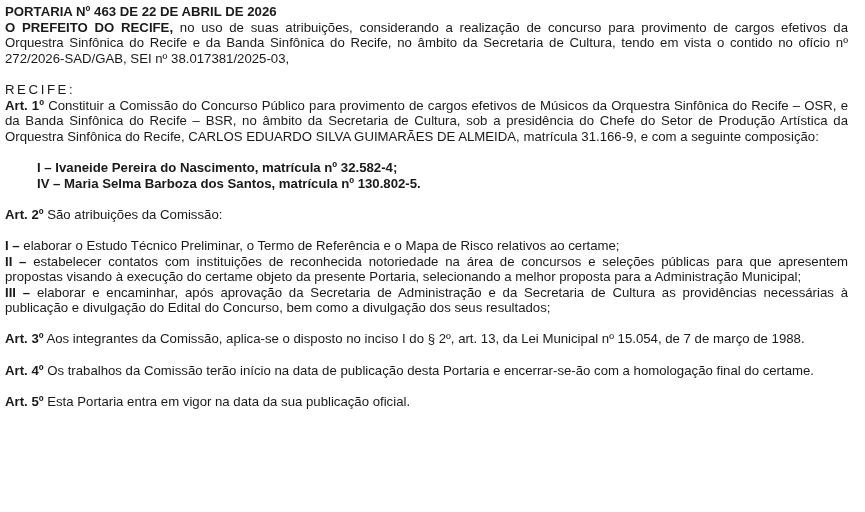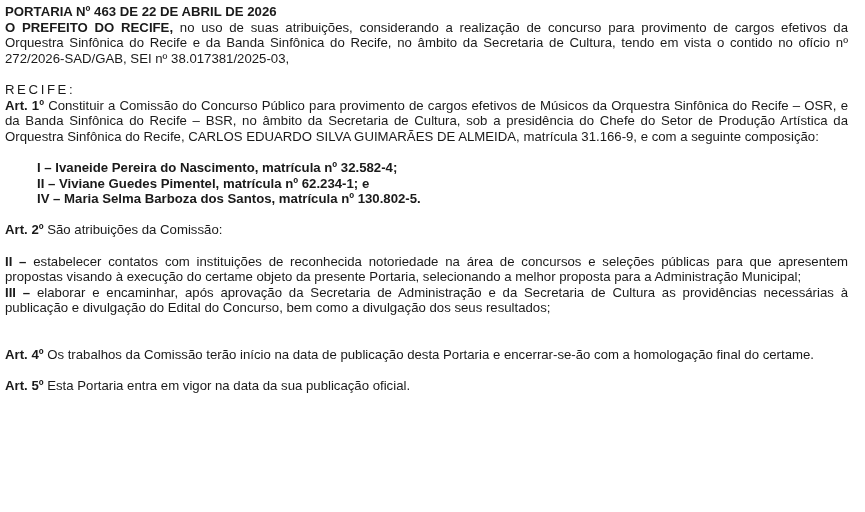--- a/index.html
+++ b/index.html
@@ -28,37 +28,38 @@
   <div class="gap"></div>
 
   <p class="p nojust resolve">RECIFE:</p>
 
   <p class="p"><b>Art. 1º</b><span> Constituir a Comissão do Concurso Público para provimento de cargos efetivos de Músicos da Orquestra Sinfônica do Recife – OSR, e da Banda Sinfônica do Recife – BSR, no âmbito da Secretaria de Cultura, sob a presidência do Chefe do Setor de Produção Artística da Orquestra Sinfônica do Recife, CARLOS EDUARDO SILVA GUIMARÃES DE ALMEIDA, matrícula 31.166-9, e com a seguinte composição:</span></p>
 
   <div class="gap"></div>
 
   <div>
     <b class="line">I – Ivaneide Pereira do Nascimento, matrícula nº 32.582-4;</b>
-    <b class="line">II – Viviane Guedes Pimentel, matrícula nº 62.234-1; e</b>
     <b class="line">IV – Maria Selma Barboza dos Santos, matrícula nº 130.802-5.</b>
   </div>
 
   <div class="gap"></div>
 
   <p class="p nojust"><b>Art. 2º</b><span> São atribuições da Comissão:</span></p>
 
   <div class="gap"></div>
 
   <div>
+    <p class="p"><b>I –</b><span> elaborar o Estudo Técnico Preliminar, o Termo de Referência e o Mapa de Risco relativos ao certame;</span></p>
     <p class="p"><b>II –</b><span> estabelecer contatos com instituições de reconhecida notoriedade na área de concursos e seleções públicas para que apresentem propostas visando à execução do certame objeto da presente Portaria, selecionando a melhor proposta para a Administração Municipal;</span></p>
     <p class="p"><b>III –</b><span> elaborar e encaminhar, após aprovação da Secretaria de Administração e da Secretaria de Cultura as providências necessárias à publicação e divulgação do Edital do Concurso, bem como a divulgação dos seus resultados;</span></p>
   </div>
 
   <div class="gap"></div>
 
+  <p class="p nojust"><b>Art. 3º</b><span> Aos integrantes da Comissão, aplica-se o disposto no inciso I do § 2º, art. 13, da Lei Municipal nº 15.054, de 7 de março de 1988.</span></p>
 
   <div class="gap"></div>
 
   <p class="p nojust"><b>Art. 4º</b><span> Os trabalhos da Comissão terão início na data de publicação desta Portaria e encerrar-se-ão com a homologação final do certame.</span></p>
 
   <div class="gap"></div>
 
   <p class="p nojust"><b>Art. 5º</b><span> Esta Portaria entra em vigor na data da sua publicação oficial.</span></p>
 
 </div>

